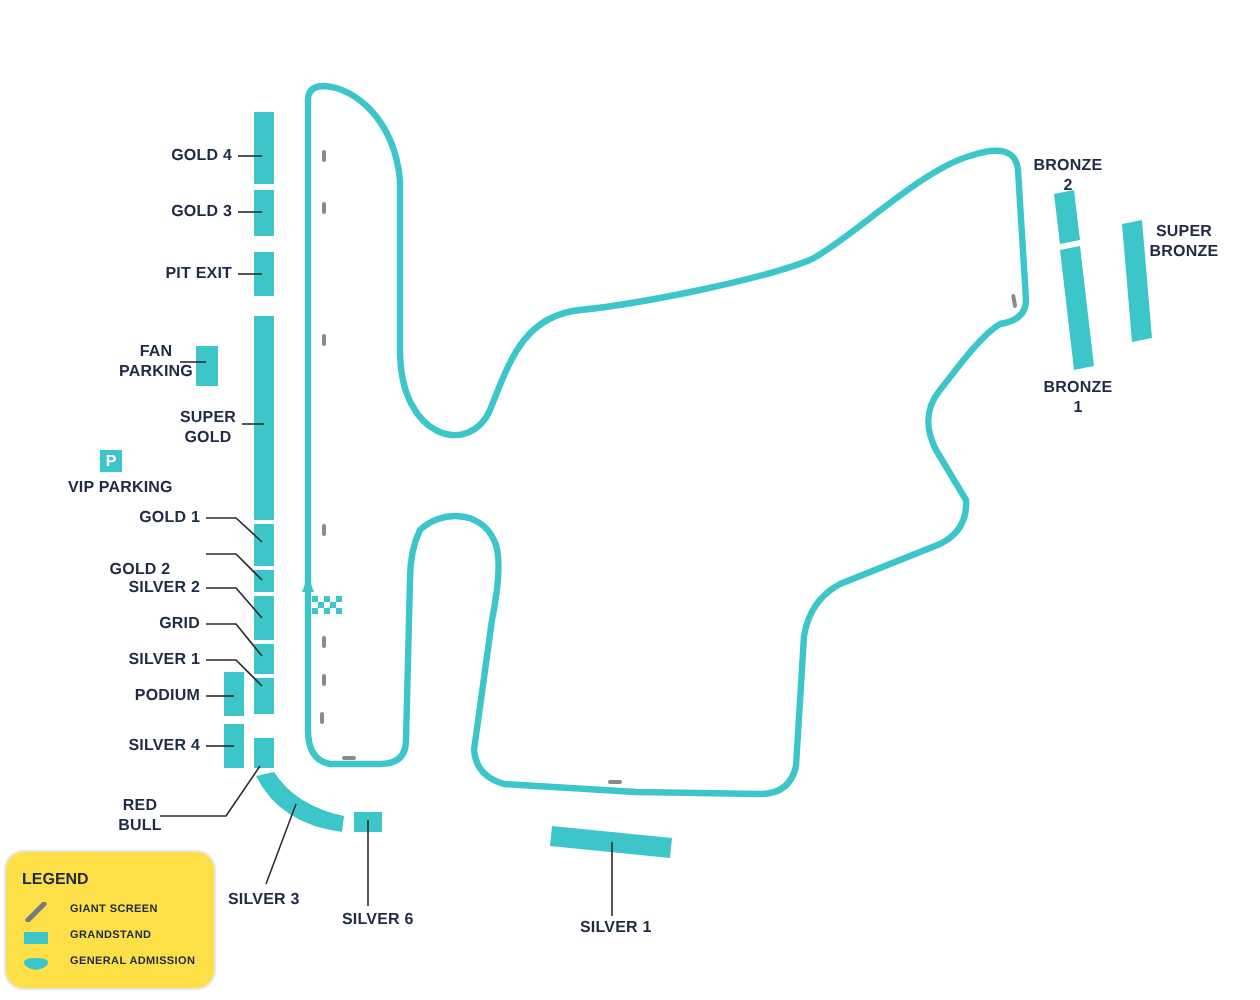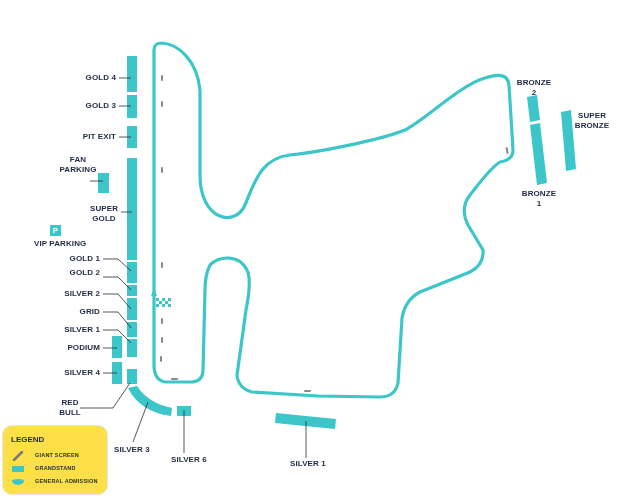--- a/index.html
+++ b/index.html
@@ -108,32 +108,32 @@
     <polyline points="80,408 113,408 130,383"></polyline>
     <line x1="133" y1="442" x2="148" y2="402"></line>
     <line x1="184" y1="453" x2="184" y2="410"></line>
     <line x1="306" y1="458" x2="306" y2="421"></line>
   </g>
 </svg>
 
 <div class="lbl r" style="left:60px;top:73px;width:56px;">GOLD 4</div>
 <div class="lbl r" style="left:60px;top:101px;width:56px;">GOLD 3</div>
 <div class="lbl r" style="left:60px;top:132px;width:56px;">PIT EXIT</div>
-<div class="lbl c" style="left:50px;top:155px;width:56px;">
+<div class="lbl c" style="left:50px;top:171px;width:56px;">
   <div>FAN</div>
   <div>PARKING</div>
 </div>
 <div class="lbl c" style="left:76px;top:204px;width:56px;">
   <div>SUPER</div>
   <div>GOLD</div>
 </div>
 <div class="parking">P</div>
 <div class="lbl" style="left:34px;top:239px;">VIP PARKING</div>
 <div class="lbl r" style="left:40px;top:254px;width:60px;">GOLD 1</div>
-<div class="lbl r" style="left:40px;top:268px;width:60px;">GOLD 2</div>
+<div class="lbl r" style="left:40px;top:280px;width:60px;text-align:center;">GOLD 2</div>
 <div class="lbl r" style="left:40px;top:289px;width:60px;">SILVER 2</div>
 <div class="lbl r" style="left:40px;top:307px;width:60px;text-align:right;">GRID</div>
 <div class="lbl r" style="left:40px;top:325px;width:60px;">SILVER 1</div>
 <div class="lbl r" style="left:40px;top:343px;width:60px;">PODIUM</div>
 <div class="lbl r" style="left:40px;top:368px;width:60px;">SILVER 4</div>
 <div class="lbl c" style="left:50px;top:398px;width:40px;">
   <div>RED</div>
   <div>BULL</div>
 </div>
 <div class="lbl" style="left:114px;top:445px;">SILVER 3</div>

